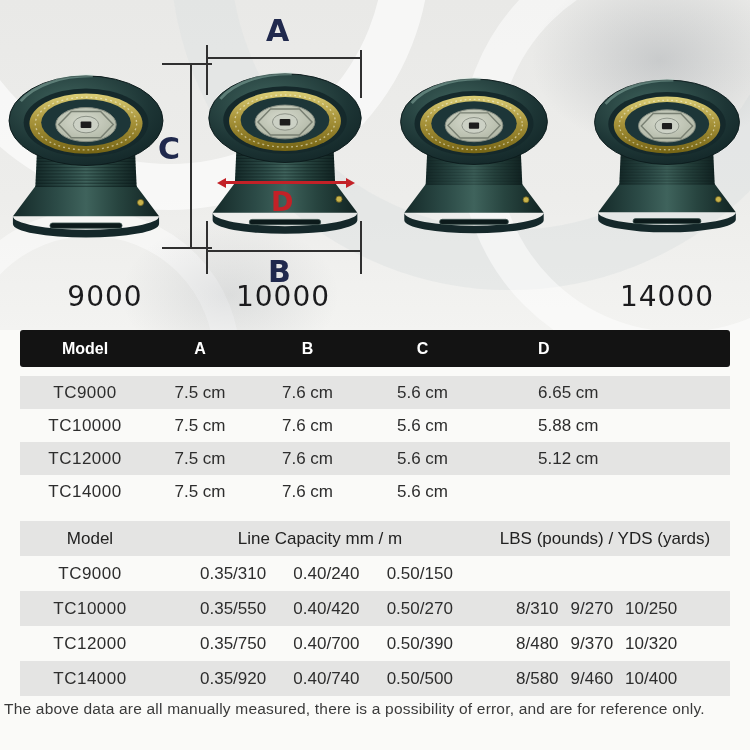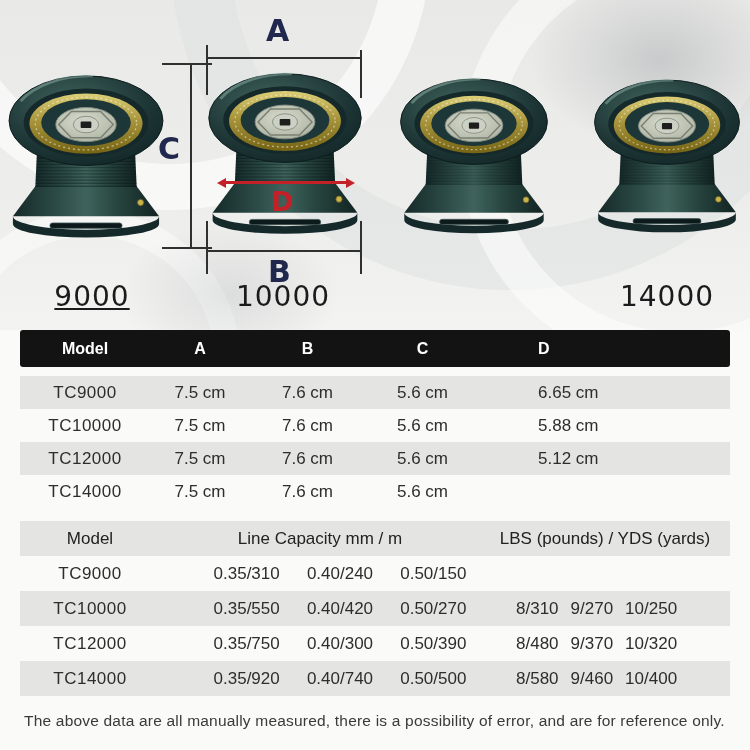--- a/index.html
+++ b/index.html
@@ -29,21 +29,21 @@
   .blob2 { width:220px; height:150px; left:120px; bottom:-40px;
            background:radial-gradient(ellipse at center, rgba(66,76,88,0.12), rgba(66,76,88,0) 70%); }
 
   .spool { position:absolute; }
 
   .spool-label {
     position:absolute; top:280px; width:120px; text-align:center;
     font-family:"DejaVu Sans", sans-serif;
     font-size:28px; color:#1b1b1d; letter-spacing:1px;
   }
-  .sl1 { left:32px;text-decoration:underline; } .sl2 { left:223px; } .sl3 { left:419px; } .sl4 { left:607px; }
+  .sl1 { left:45px; } .sl2 { left:223px; } .sl3 { left:419px; } .sl4 { left:607px; }
 
   .ann-line { position:absolute; background:#303030; }
   .dim-label {
     position:absolute; font-family:"DejaVu Sans", sans-serif;
     font-weight:bold; font-size:30px; color:#20294d; line-height:1;
   }
   .dim-label.red { color:#c32127; font-size:27px; }
   .d-line { position:absolute; background:#c32127; }
   .d-arrow { position:absolute; width:0; height:0; border-top:5px solid transparent; border-bottom:5px solid transparent; }
   .d-arrow.left  { border-right:9px solid #c32127; }
@@ -72,25 +72,25 @@
     font-size:17px; color:#222222;
   }
   .t2 .hcell { text-align:center; }
   .t2 .row {
     display:grid; grid-template-columns:140px 320px 1fr;
     align-items:center; height:35px; font-size:17px; color:#2d2d2d;
   }
   .t2 .row:nth-child(even of .row) { background:#e4e4e3; }
   .t2 .c-model { text-align:center; letter-spacing:0.5px; }
   .t2 .cap-group { display:grid; grid-template-columns:repeat(3,1fr); padding-left:40px; }
-  .t2 .cap-group span { text-align:center; }
+  .t2 .cap-group span { }
   .t2 .lbs-group { display:flex; gap:12px; padding-left:36px; }
 
   .disclaimer {
-    margin-top:16px; padding-left:24px;
+    margin-top:4px; padding-left:4px;
     font-size:15.5px; color:#3a3a3a; letter-spacing:0.2px;
   }
 </style>
 </head>
 <body>
 
 <div class="page">
 
   <section class="figure">
     <div class="arc arc1"></div>
@@ -252,21 +252,21 @@
       <div class="lbs-group">
         <span>8/310</span>
         <span>9/270</span>
         <span>10/250</span>
       </div>
     </div>
     <div class="row">
       <div class="c-model">TC12000</div>
       <div class="cap-group">
         <span>0.35/750</span>
-        <span>0.40/300</span>
+        <span>0.40/700</span>
         <span>0.50/390</span>
       </div>
       <div class="lbs-group">
         <span>8/480</span>
         <span>9/370</span>
         <span>10/320</span>
       </div>
     </div>
     <div class="row">
       <div class="c-model">TC14000</div>

